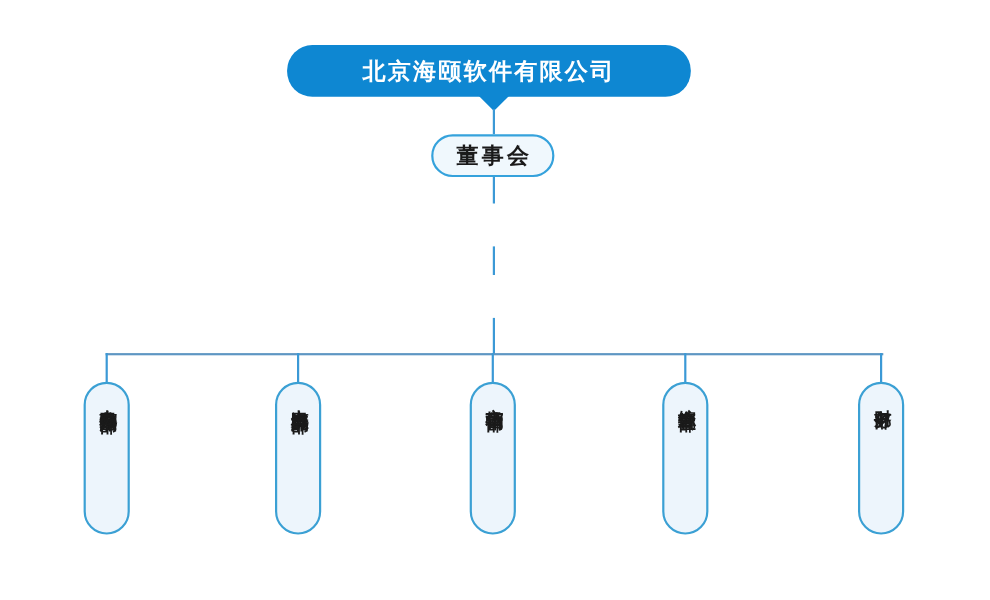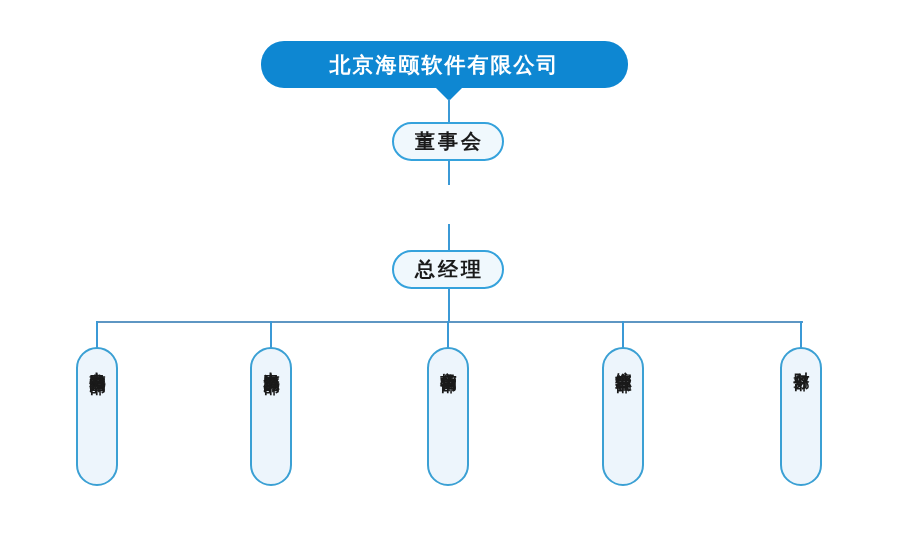--- a/index.html
+++ b/index.html
@@ -134,23 +134,20 @@
   <div class="company-pointer"></div>
 
   <div class="vline c1"></div>
   <div class="vline c2"></div>
   <div class="vline c3"></div>
   <div class="vline c4"></div>
 
   <div class="level-node l1">
     <span>董事会</span>
   </div>
-  <div class="level-node l3">
-    <span>总经理</span>
-  </div>
 
   <div class="hline"></div>
   <div class="vline s1"></div>
   <div class="vline s2"></div>
   <div class="vline s3"></div>
   <div class="vline s4"></div>
   <div class="vline s5"></div>
 
   <div class="dept-node d1">
     <span>电力营销产品部</span>

